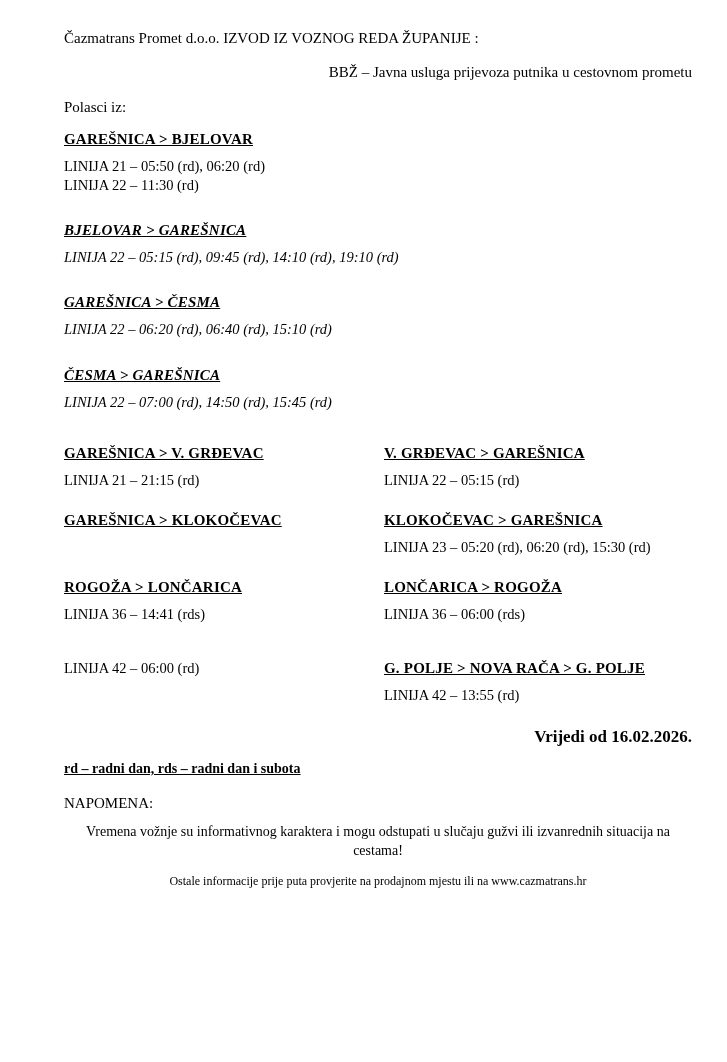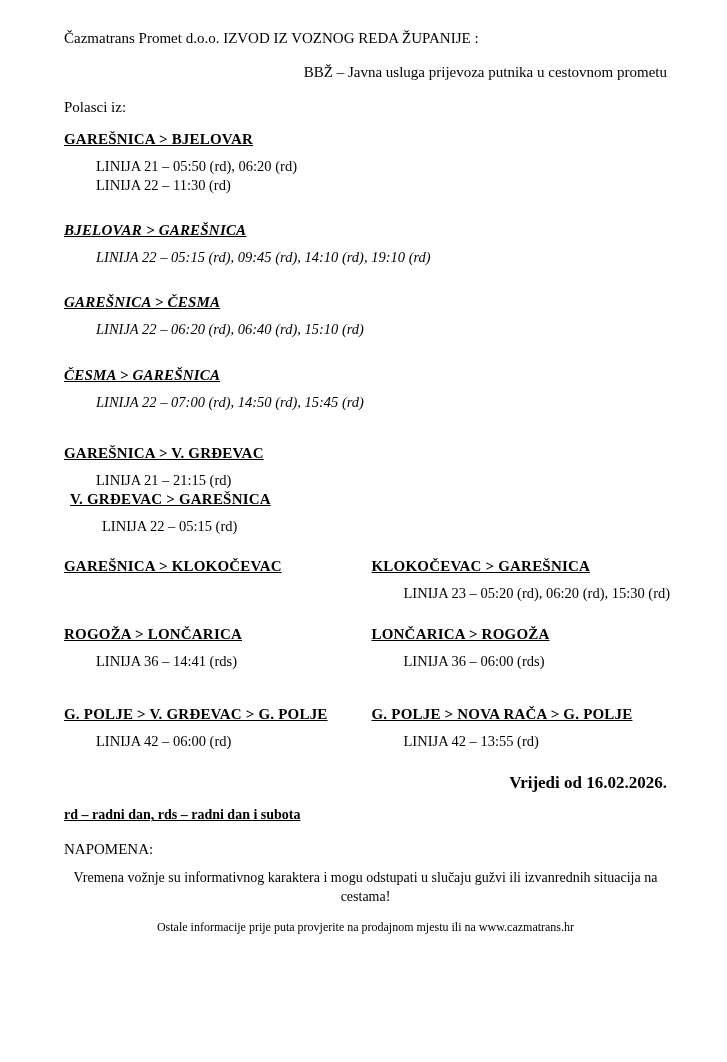--- a/index.html
+++ b/index.html
@@ -16,21 +16,21 @@
     overflow: hidden;
   }
   .page {
     position: relative;
     width: 727px;
     height: 1062px;
     padding: 0;
     box-sizing: border-box;
   }
   .inner {
-    padding: 28px 60px 0 64px;
+    padding: 28px 35px 0 64px;
     box-sizing: border-box;
   }
   .hdr-line {
     font-size: 15px;
     line-height: 1.35;
     margin-bottom: 14px;
   }
   .hdr-sub {
     font-size: 15px;
     line-height: 1.35;
@@ -48,21 +48,20 @@
     font-size: 15px;
     text-decoration: underline;
     letter-spacing: 0.2px;
     margin-bottom: 9px;
     display: inline-block;
   }
   .route-lines {
     font-size: 14.5px;
     line-height: 1.33;
     margin-bottom: 0;
-    margin-left: 32px;
   }
   .single-block {
     margin-bottom: 22px;
   }
   .route-lines div {
     white-space: nowrap;
   }
   .two-col {
     display: flex;
     width: 100%;
@@ -144,21 +143,21 @@
       </div>
     </div>
 
     <div class="single-block gap-before">
       <div class="route-title">ČESMA &gt; GAREŠNICA</div>
       <div class="route-lines">
         <div>LINIJA 22 – 07:00 (rd), 14:50 (rd), 15:45 (rd)</div>
       </div>
     </div>
 
-    <div class="two-col" style="margin-top:32px;flex-direction:column;">
+    <div class="two-col" style="margin-top:32px;">
       <div class="col">
         <div class="route-title">GAREŠNICA &gt; V. GRĐEVAC</div>
         <div class="route-lines">
           <div>LINIJA 21 – 21:15 (rd)</div>
         </div>
       </div>
       <div class="col right">
         <div class="route-title">V. GRĐEVAC &gt; GAREŠNICA</div>
         <div class="route-lines">
           <div>LINIJA 22 – 05:15 (rd)</div>
@@ -189,21 +188,20 @@
       <div class="col right">
         <div class="route-title">LONČARICA &gt; ROGOŽA</div>
         <div class="route-lines">
           <div>LINIJA 36 – 06:00 (rds)</div>
         </div>
       </div>
     </div>
 
     <div class="two-col" style="margin-top:34px;">
       <div class="col">
-        <div class="route-title">G. POLJE &gt; V. GRĐEVAC &gt; G. POLJE</div>
         <div class="route-lines">
           <div>LINIJA 42 – 06:00 (rd)</div>
         </div>
       </div>
       <div class="col right">
         <div class="route-title">G. POLJE &gt; NOVA RAČA &gt; G. POLJE</div>
         <div class="route-lines">
           <div>LINIJA 42 – 13:55 (rd)</div>
         </div>
       </div>

